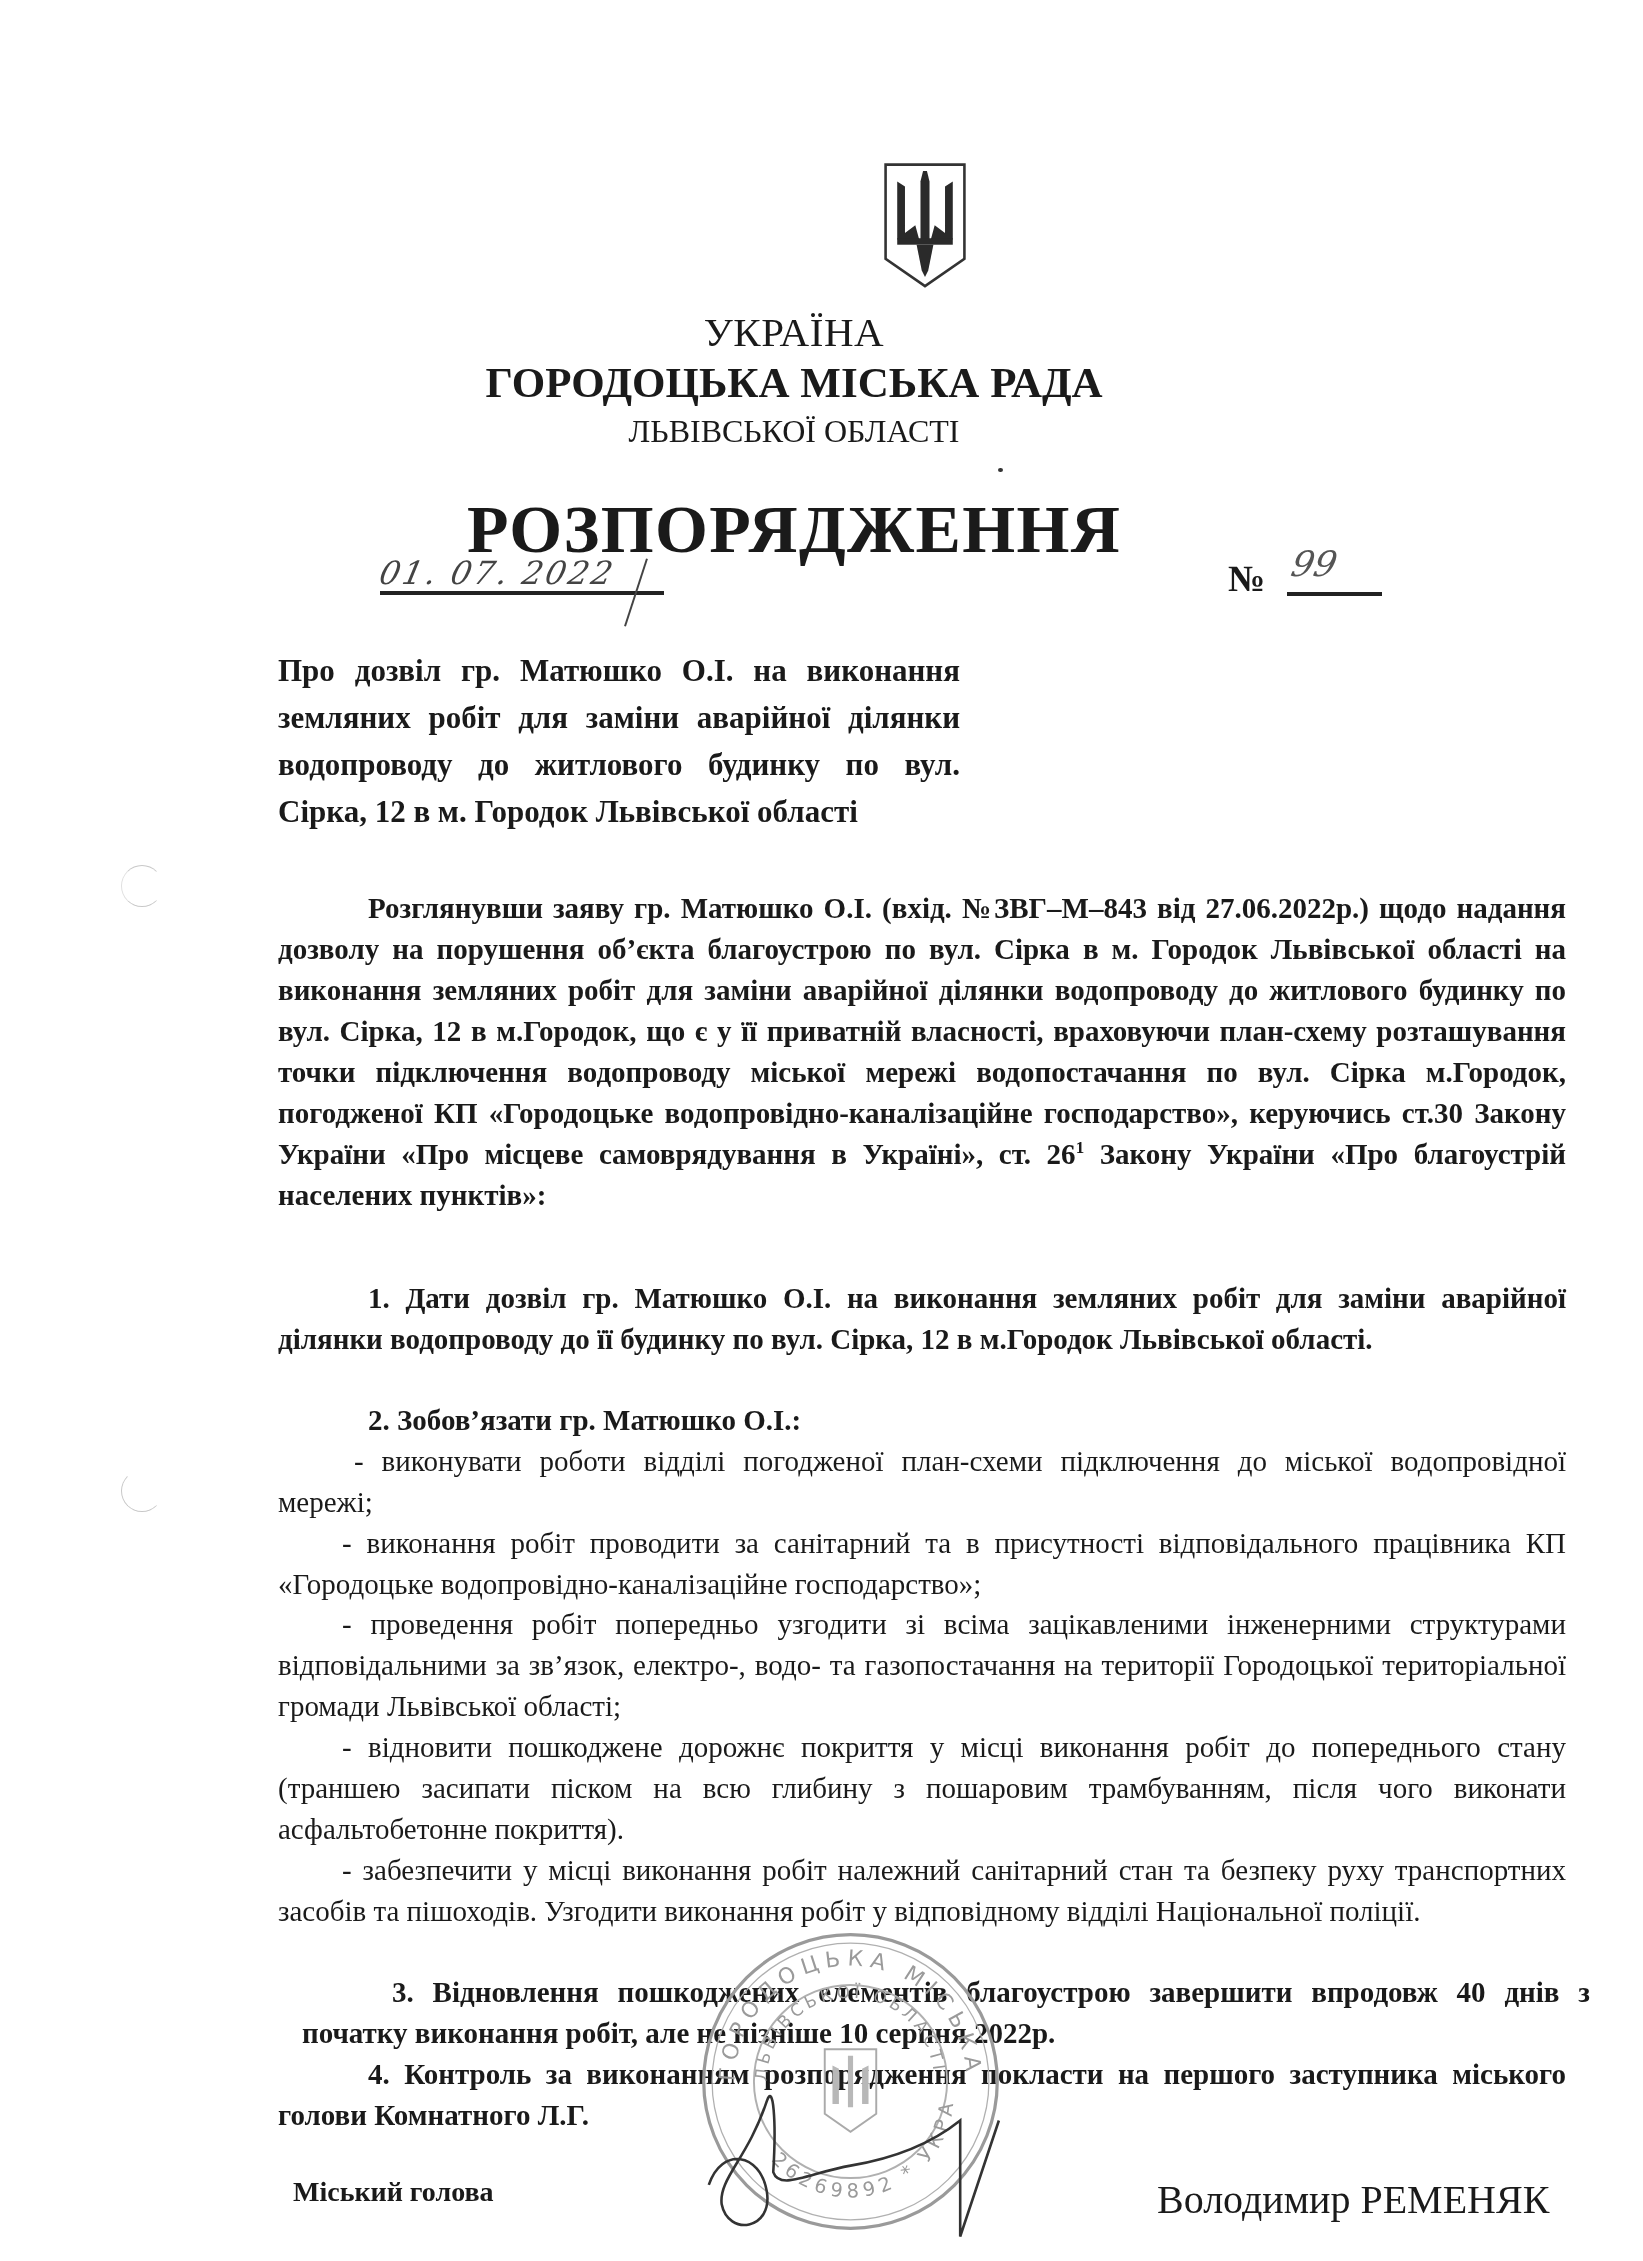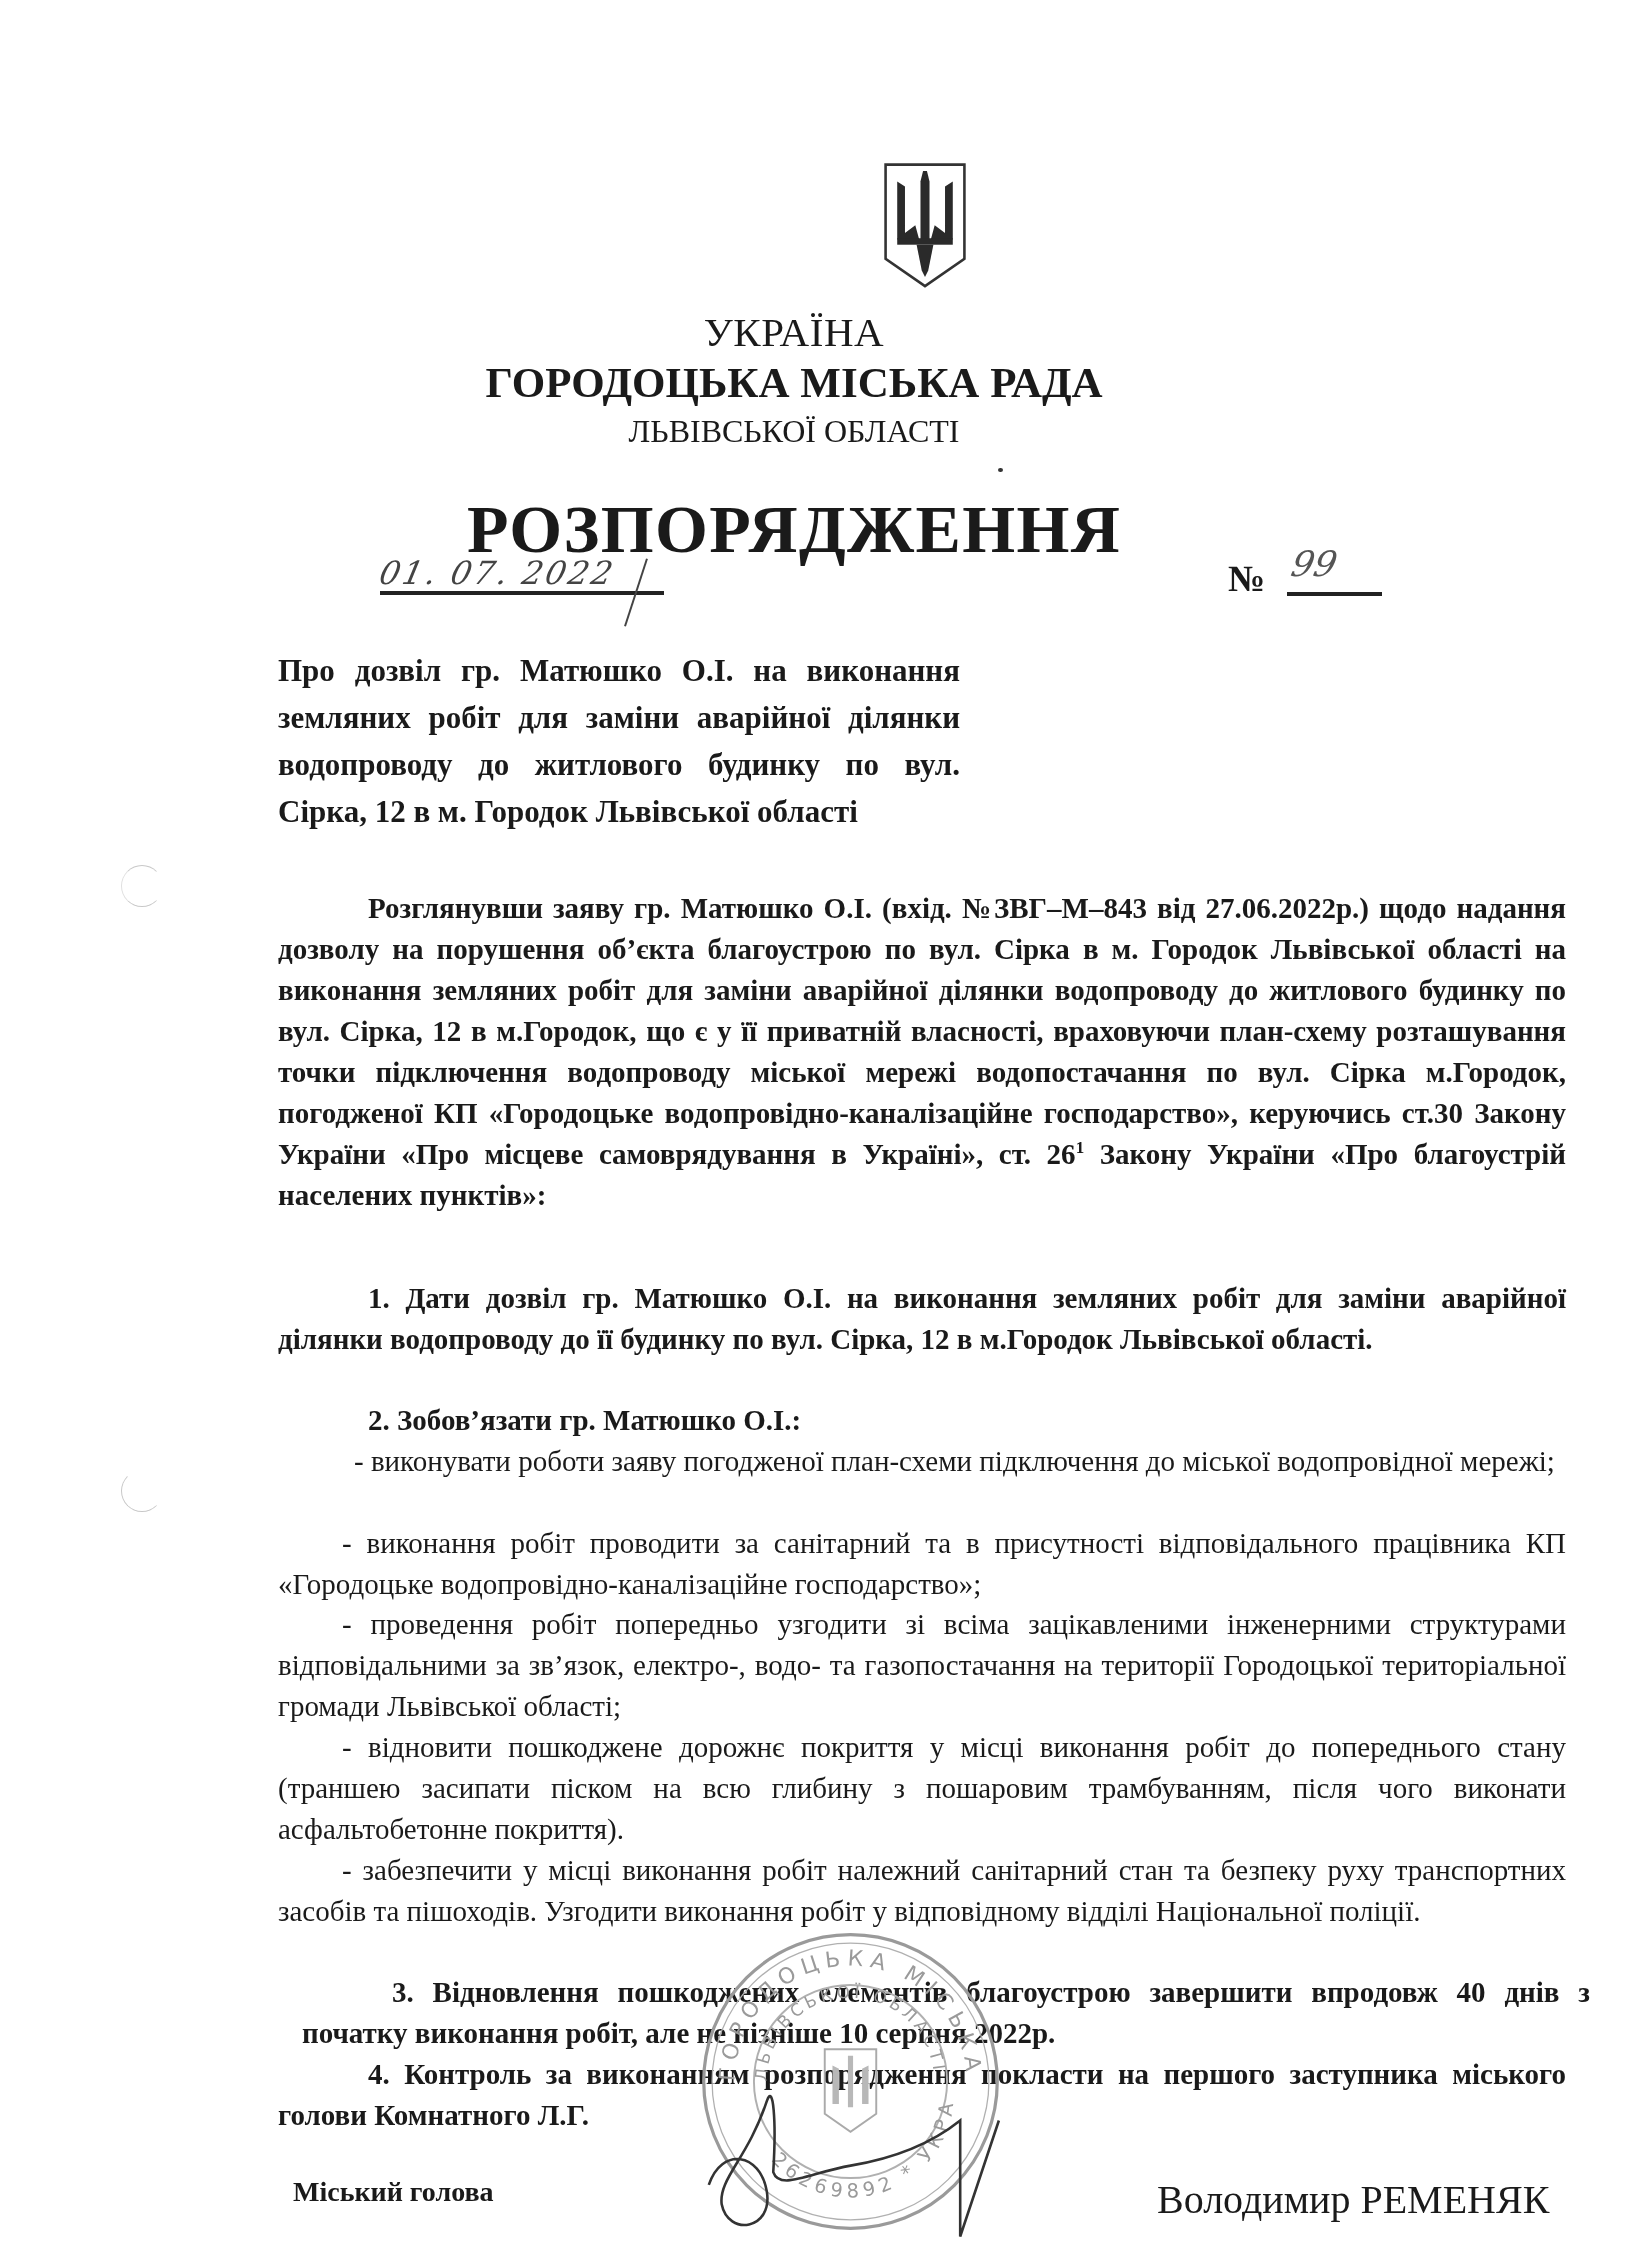--- a/index.html
+++ b/index.html
@@ -86,21 +86,21 @@
   <span id="num-hand" class="abs">99</span>
   <div id="num-line" class="abs"></div>
 </div>
 
 <div id="subject" class="abs">Про дозвіл гр. Матюшко О.І. на виконання земляних робіт для заміни аварійної ділянки водопроводу до житлового будинку по вул. Сірка, 12 в м. Городок Львівської області</div>
 
 <div id="p-intro" class="abs para indent"><span>Розглянувши заяву гр. Матюшко О.І. (вхід. №ЗВГ–М–843 від 27.06.2022р.) щодо надання  дозволу на порушення об’єкта благоустрою по вул. Сірка в м. Городок Львівської області на виконання земляних робіт для заміни аварійної ділянки водопроводу до житлового будинку по вул. Сірка, 12 в м.Городок, що є у її приватній власності, враховуючи план-схему розташування точки підключення водопроводу міської мережі водопостачання по вул. Сірка м.Городок, погодженої КП «Городоцьке водопровідно-каналізаційне господарство», керуючись ст.30 Закону України «Про місцеве самоврядування в Україні»,  ст. 26</span><sup>1</sup><span> Закону України «Про благоустрій населених пунктів»:</span></div>
 
 <div id="i1" class="abs para indent">1. Дати дозвіл  гр. Матюшко О.І. на виконання земляних робіт для заміни аварійної ділянки водопроводу до її будинку по вул. Сірка, 12 в м.Городок Львівської області.</div>
 <div id="i2" class="abs para indent">2. Зобов’язати гр. Матюшко О.І.:</div>
-<div id="i2a" class="abs para indent2">- виконувати роботи заяву погодженої план-схеми підключення до міської водопровідної мережі;</div>
+<div id="i2a" class="abs para indent2">- виконувати роботи відділі погодженої план-схеми підключення до міської водопровідної мережі;</div>
 <div id="i2b" class="abs para indent3">- виконання робіт проводити за санітарний та в присутності відповідального працівника  КП «Городоцьке водопровідно-каналізаційне господарство»;</div>
 <div id="i2c" class="abs para indent3">- проведення робіт попередньо узгодити зі всіма зацікавленими інженерними структурами відповідальними за зв’язок, електро-, водо- та газопостачання на території Городоцької територіальної громади Львівської області;</div>
 <div id="i2d" class="abs para indent3">- відновити пошкоджене дорожнє покриття у місці виконання робіт до попереднього стану (траншею засипати піском на всю глибину з пошаровим трамбуванням, після чого виконати асфальтобетонне покриття).</div>
 <div id="i2e" class="abs para indent3">- забезпечити у місці виконання робіт  належний санітарний стан та безпеку руху транспортних засобів та пішоходів. Узгодити виконання робіт у відповідному відділі Національної поліції.</div>
 <div id="i3" class="abs para indent">3. Відновлення пошкоджених елементів благоустрою завершити  впродовж 40 днів з початку виконання робіт, але не пізніше 10 серпня 2022р.</div>
 <div id="i4" class="abs para indent">4. Контроль за виконанням розпорядження покласти на першого заступника міського голови Комнатного Л.Г.</div>
 
 <svg id="stamp" class="abs" viewBox="0 0 480 480">
   <defs>
     <path id="arcTop" d="M 60 240 A 180 180 0 0 1 420 240"></path>

